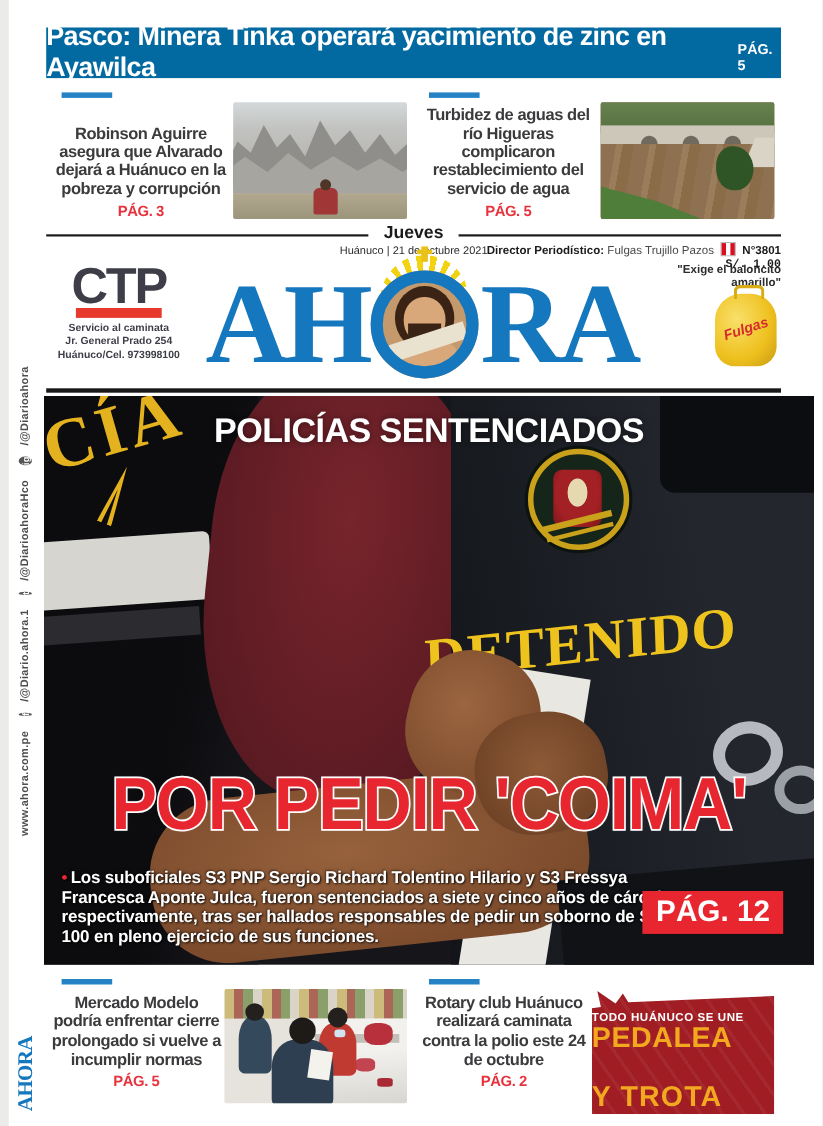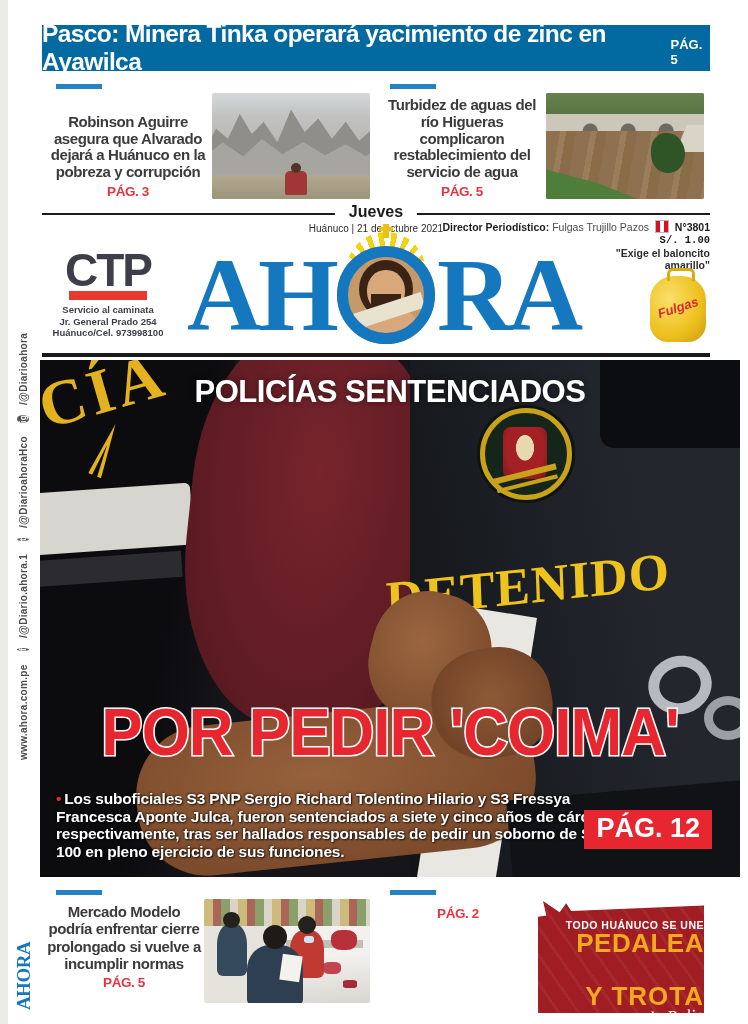--- a/index.html
+++ b/index.html
@@ -56,21 +56,21 @@
   .director { position:absolute; right:0; top:5px; text-align:right; font-size:10.5px; color:#4a4a4a; }
   .director b { color:#1b1b1b; }
   .flag { display:inline-flex; vertical-align:-1px; margin:0 3px; border:0.5px solid #bbb; }
   .flag i { display:block; width:4px; height:11px; }
   .flag i:nth-child(1),.flag i:nth-child(3){ background:#d91023; }
   .flag i:nth-child(2){ background:#fff; }
   .edition { font-weight:bold; color:#1b1b1b; }
   .price { font-weight:bold; color:#1b1b1b; margin-top:1px;font-family:Liberation Mono, monospace; }
 
   
-  .masthead { position:absolute; left:42px; top:240px; width:668px; height:110px; display:flex; align-items:center; }
+  .masthead { position:absolute; left:42px; top:240px; width:668px; height:110px; display:flex; }
   .ctp { width:132px; text-align:center; }
   .ctp-name { font-family:"Liberation Sans",sans-serif; font-weight:bold; font-size:46px; letter-spacing:-2px; color:#3d3e48; line-height:0.85; }
   .ctp-bar { width:78px; height:9px; background:#e8392e; margin:1px auto 4px; }
   .ctp-lines { font-size:9.5px; font-weight:bold; color:#3d3e48; line-height:1.25; }
   .mast-title { flex:1; display:flex; align-items:center; justify-content:center; color:#1577bd; }
   .mast-title .ltr { font-family:"Liberation Serif", serif; font-weight:bold; font-size:104px; line-height:96px; letter-spacing:-4px; }
   .o-wrap { position:relative; width:98px; height:98px; margin:0 2px; }
   .rays { position:absolute; left:9px; top:-14px; width:80px; height:52px;
     background:repeating-conic-gradient(from -84deg at 50% 100%, #f2d312 0 7deg, transparent 7deg 15deg);
     border-radius:80px 80px 0 0; }
@@ -162,21 +162,21 @@
   .ph-market .p1::after { content:""; position:absolute; left:34px; top:10px; width:20px; height:26px; background:#f4f2ec; transform:rotate(8deg); }
   .ph-market .p2 { position:absolute; left:52%; top:30%; width:34px; height:48px; background:#c03a32; border-radius:40% 40% 6px 6px; }
   .ph-market .p2::before { content:""; position:absolute; left:8px; top:-14px; width:18px; height:18px; border-radius:50%; background:#23201e; }
   .ph-market .p3 { position:absolute; left:8%; top:24%; width:30px; height:52px; background:#34495c; border-radius:40% 40% 6px 6px; }
   .ph-market .p3::before { content:""; position:absolute; left:6px; top:-12px; width:17px; height:16px; border-radius:50%; background:#23201e; }
   .ph-market .mask { position:absolute; left:60%; top:36%; width:10px; height:7px; background:#cfe4ef; border-radius:3px; }
 
   
   .ad { position:relative; width:166px; height:112px; margin-top:2px; background:#a01d23; color:#fff;
     clip-path:polygon(0 14%, 5% 13%, 3% 0, 13% 10%, 17% 2%, 20% 9%, 100% 4%, 100% 100%, 0 100%);
-    text-align:right; overflow:hidden; }
+    text-align:left; overflow:hidden; }
   .ad::before { content:""; position:absolute; inset:0;
     background:repeating-linear-gradient(55deg, rgba(255,255,255,0.05) 0 3px, transparent 3px 16px); }
   .ad .l1 { margin-top:18px; font-size:10.5px; font-weight:bold; letter-spacing:0.5px; position:relative; }
   .ad .l2 { font-size:26px; font-weight:bold; color:#f2a81f; line-height:0.95; letter-spacing:0.5px; position:relative; }
   .ad .l3 { font-size:26px; font-weight:bold; color:#f2a81f; line-height:0.95; letter-spacing:1px; position:relative;margin-top:28px; }
   .ad .l4 { font-family:"Liberation Serif",serif; font-style:italic; font-size:17px; transform:rotate(-3deg); margin-top:2px; position:relative; }
 
   
   .social-rail { position:absolute; left:8px; top:372px; height:395px; width:30px;
     writing-mode:vertical-rl; transform:rotate(180deg); font-size:10px; font-weight:bold; color:#4d4d4d;
@@ -330,20 +330,21 @@
           <div class="p2"></div>
           <div class="p1"></div>
           <div class="mask"></div>
         </div>
       </div>
     </div>
     <div class="b-col">
       <div class="dash"></div>
       <div class="b-body">
         <div class="b-head">
+          <span>Rotary club Huánuco realizará caminata contra la polio este 24 de octubre</span>
           <span class="pg-red">PÁG. 2</span>
         </div>
         <div class="ad">
           <div class="l1">TODO HUÁNUCO SE UNE</div>
           <div class="l2">PEDALEA</div>
           <div class="l3">Y TROTA</div>
           <div class="l4">contra la Polio</div>
         </div>
       </div>
     </div>

